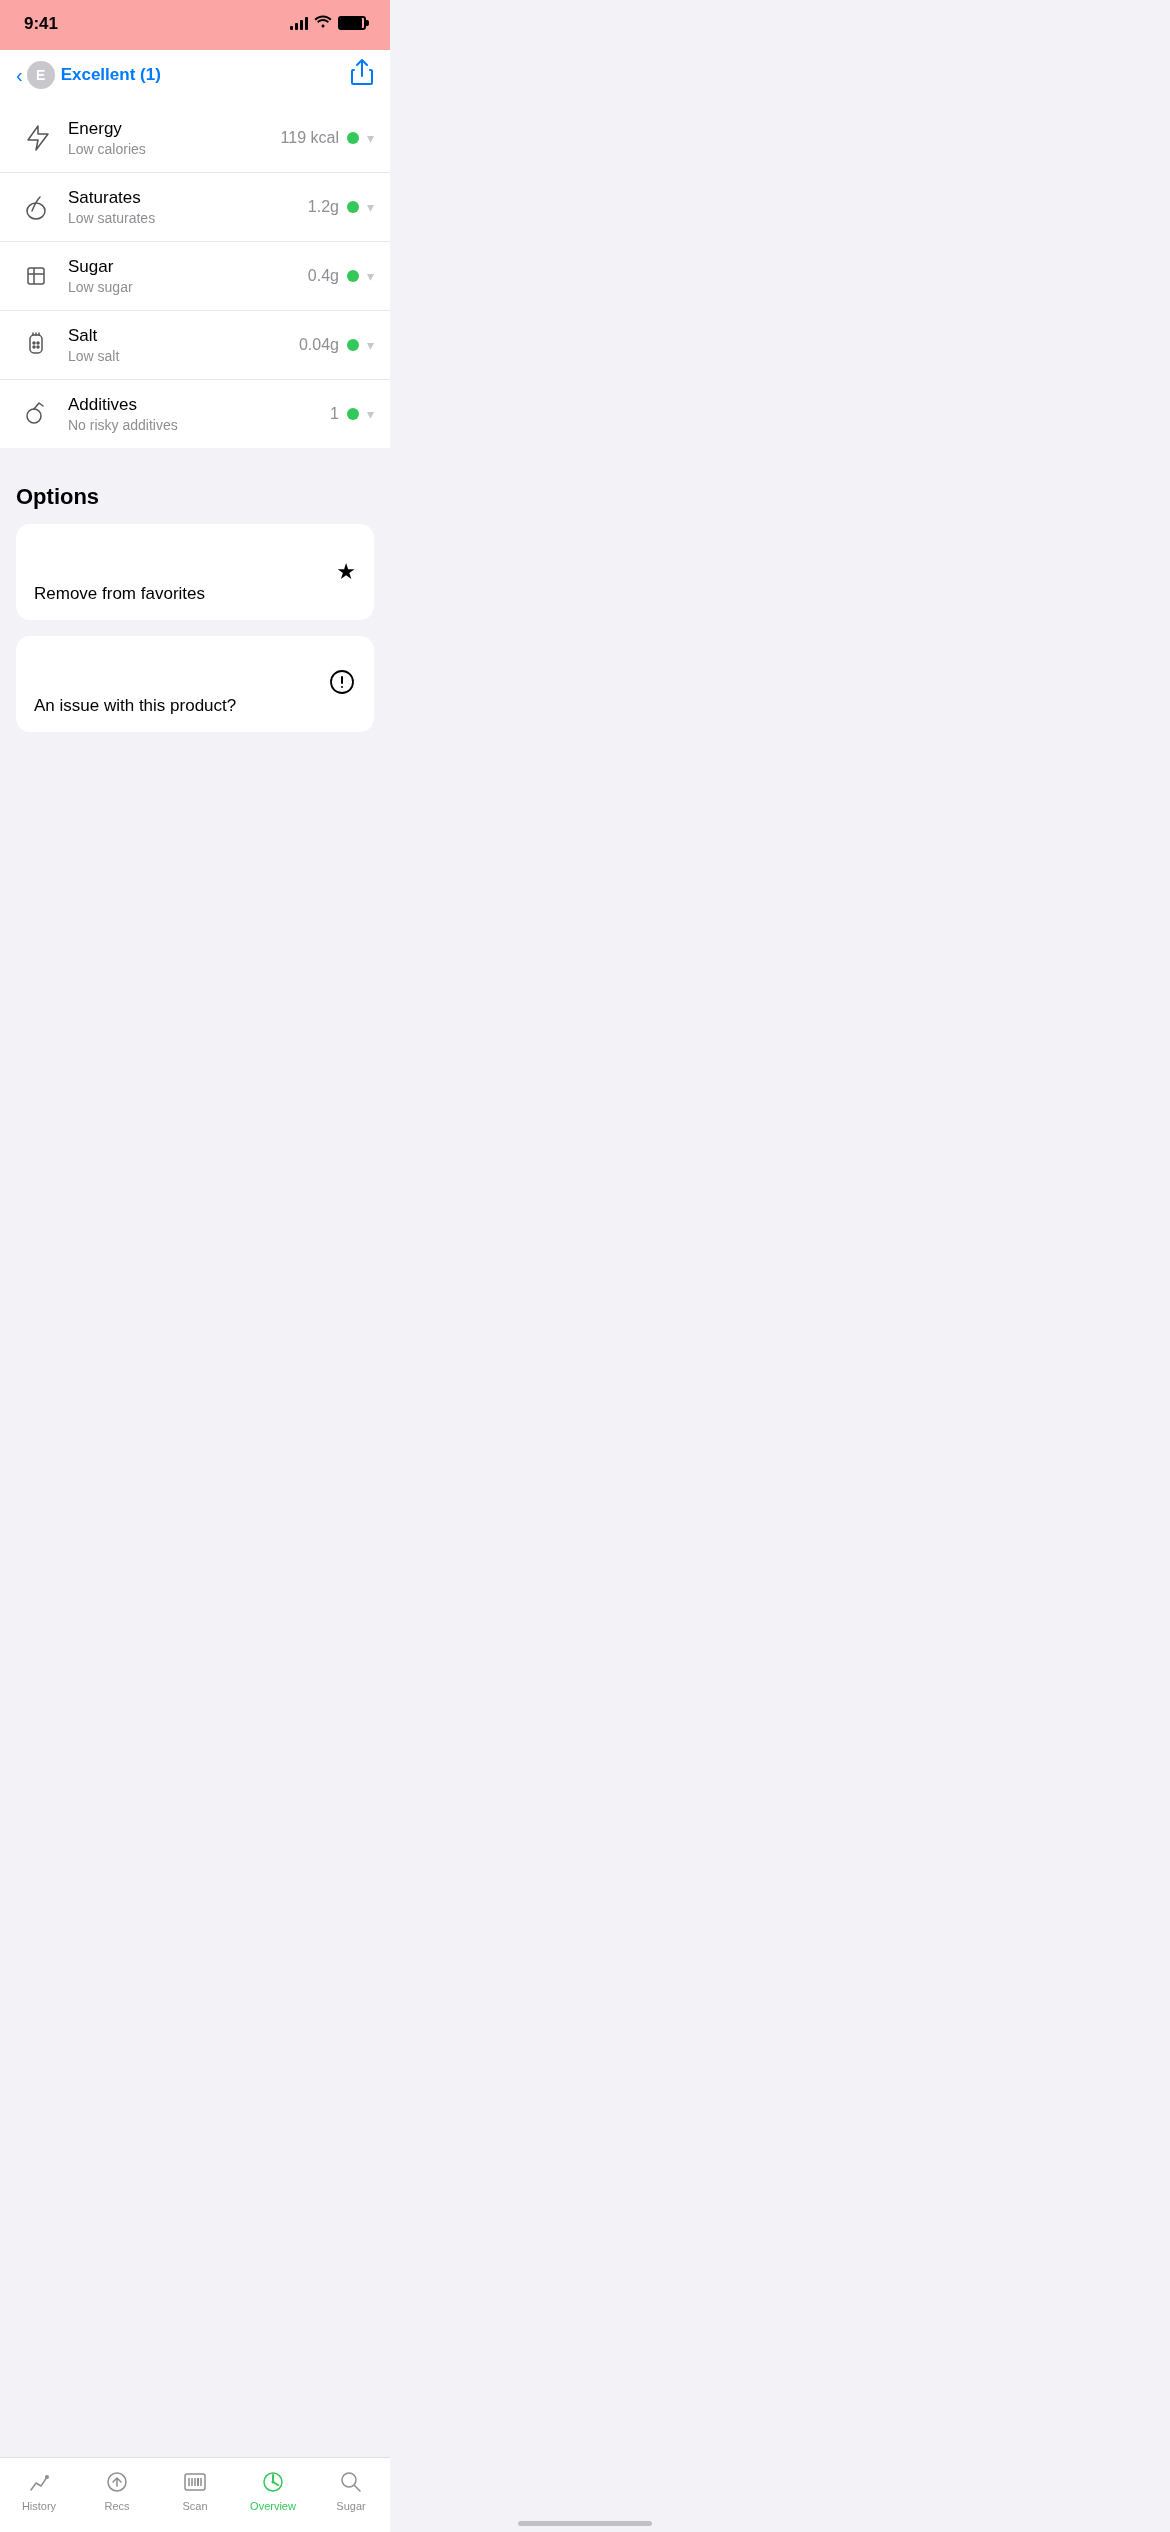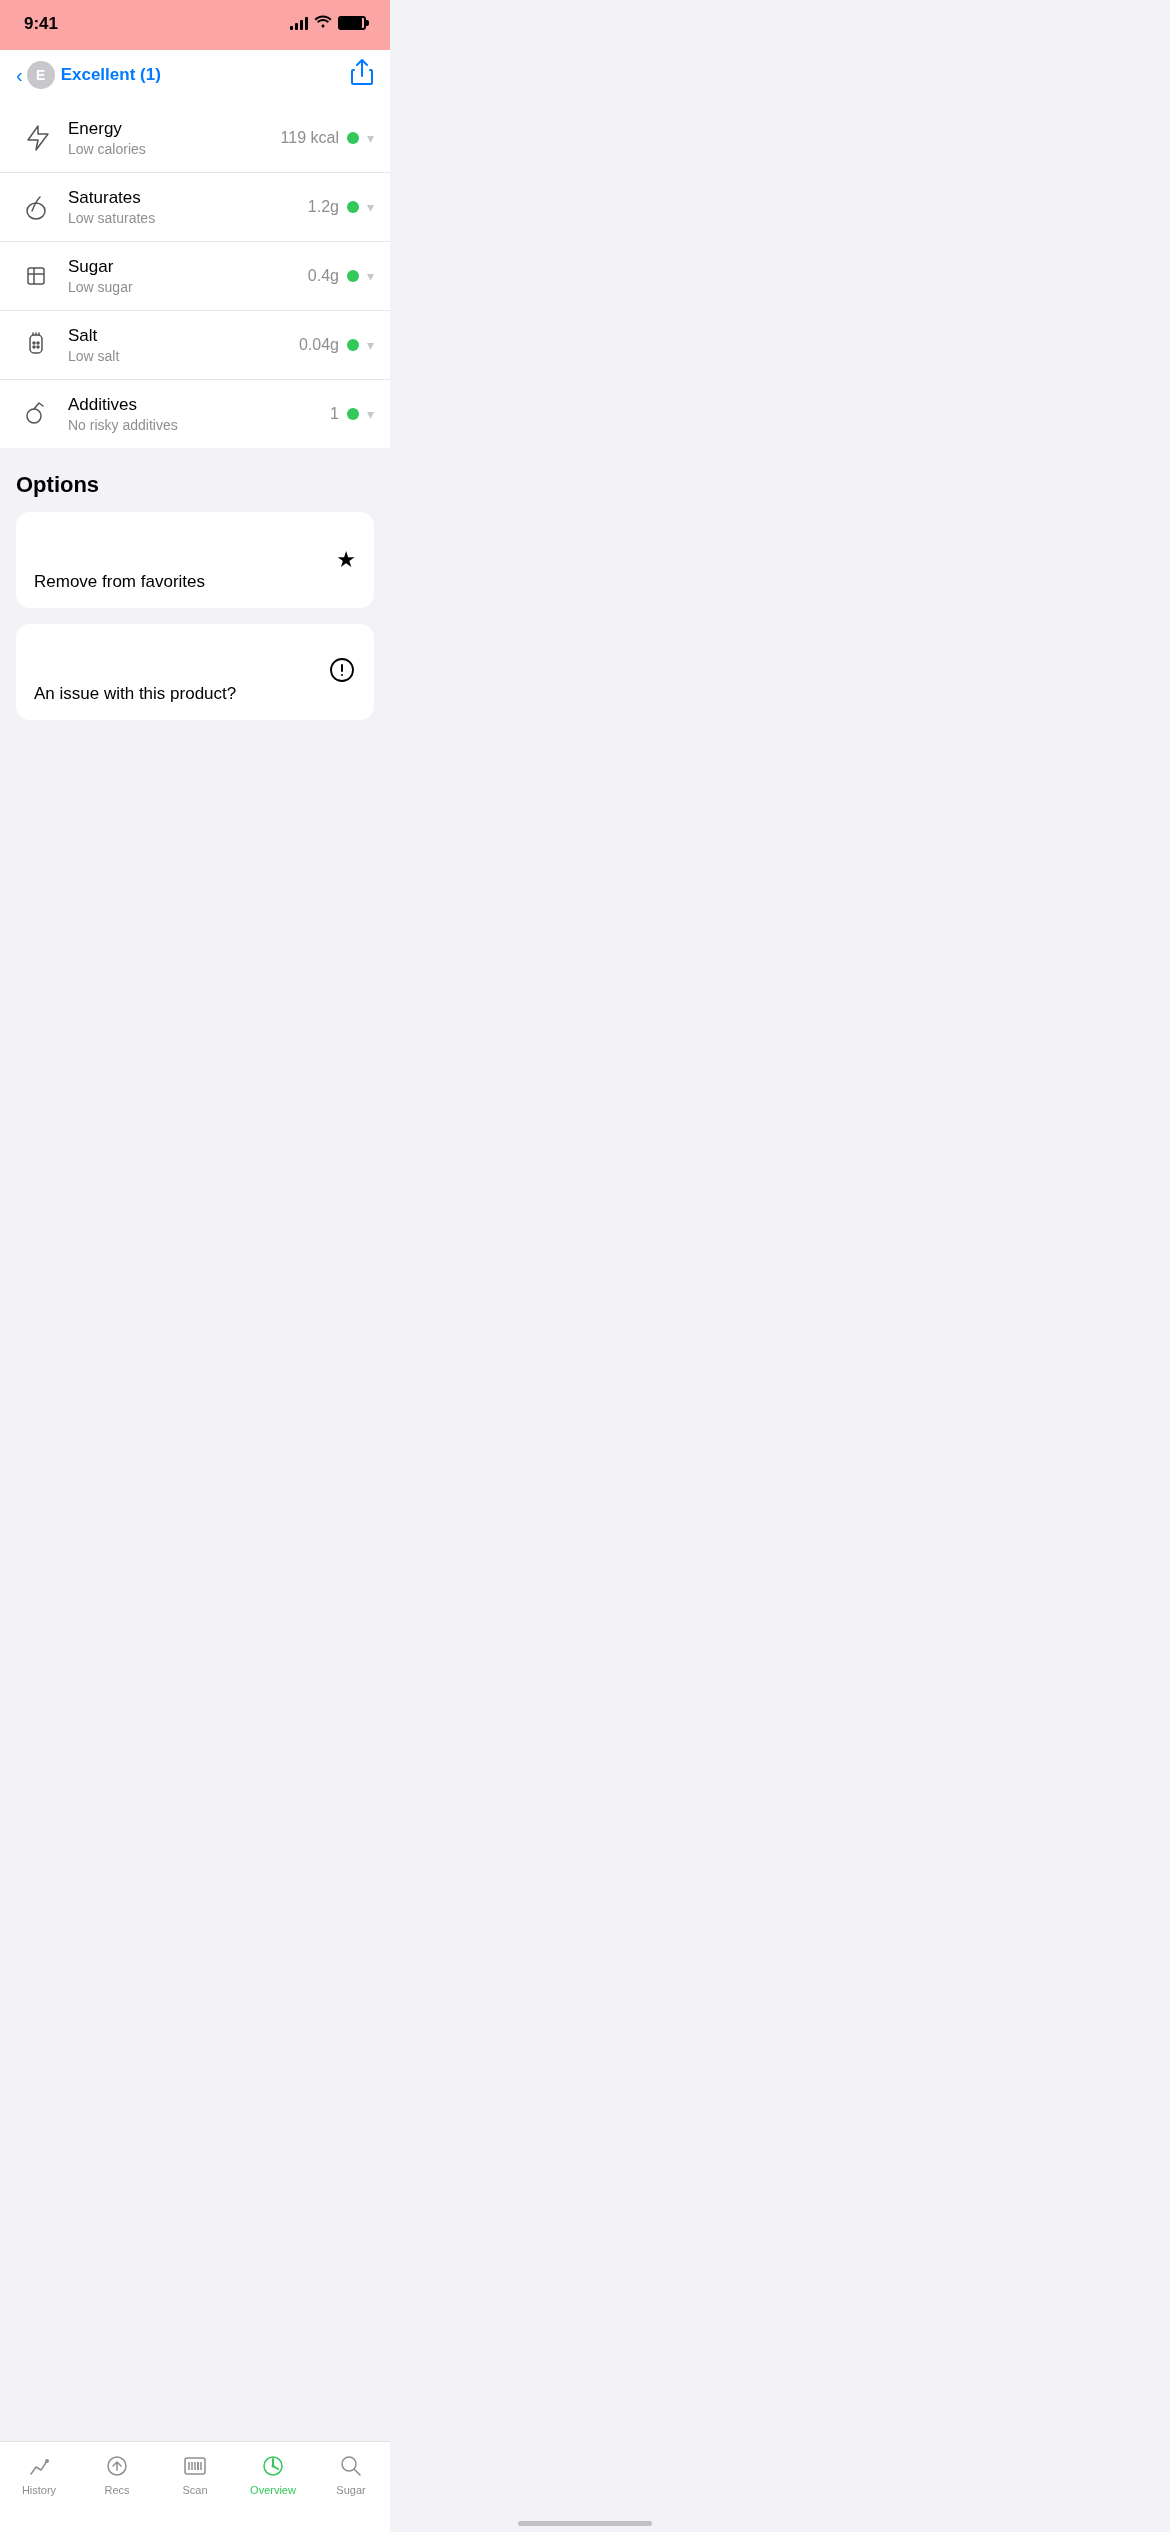--- a/index.html
+++ b/index.html
@@ -189,20 +189,21 @@
     .section {
       margin-top: 0;
       padding: 24px 16px 12px 16px;
       background: #f2f2f7;
     }
     .section-title {
       font-size: 22px;
       font-weight: 700;
       color: #000;
       margin-bottom: 14px;
+      margin-top: 12px;
     }
     .card {
       background: #fff;
       border-radius: 14px;
       overflow: hidden;
       margin-bottom: 16px;
     }
     .card-item {
       display: flex;
       align-items: center;
@@ -228,21 +229,21 @@
     .tab-bar {
       position: fixed;
       bottom: 0;
       left: 0;
       width: 390px;
       background: #fff;
       border-top: 1px solid #e0e0e0;
       display: flex;
       align-items: flex-start;
       padding-top: 10px;
-      padding-bottom: 36px;
+      padding-bottom: 20px;
     }
     .tab-item {
       flex: 1;
       display: flex;
       flex-direction: column;
       align-items: center;
       gap: 4px;
       cursor: pointer;
     }
     .tab-icon {

